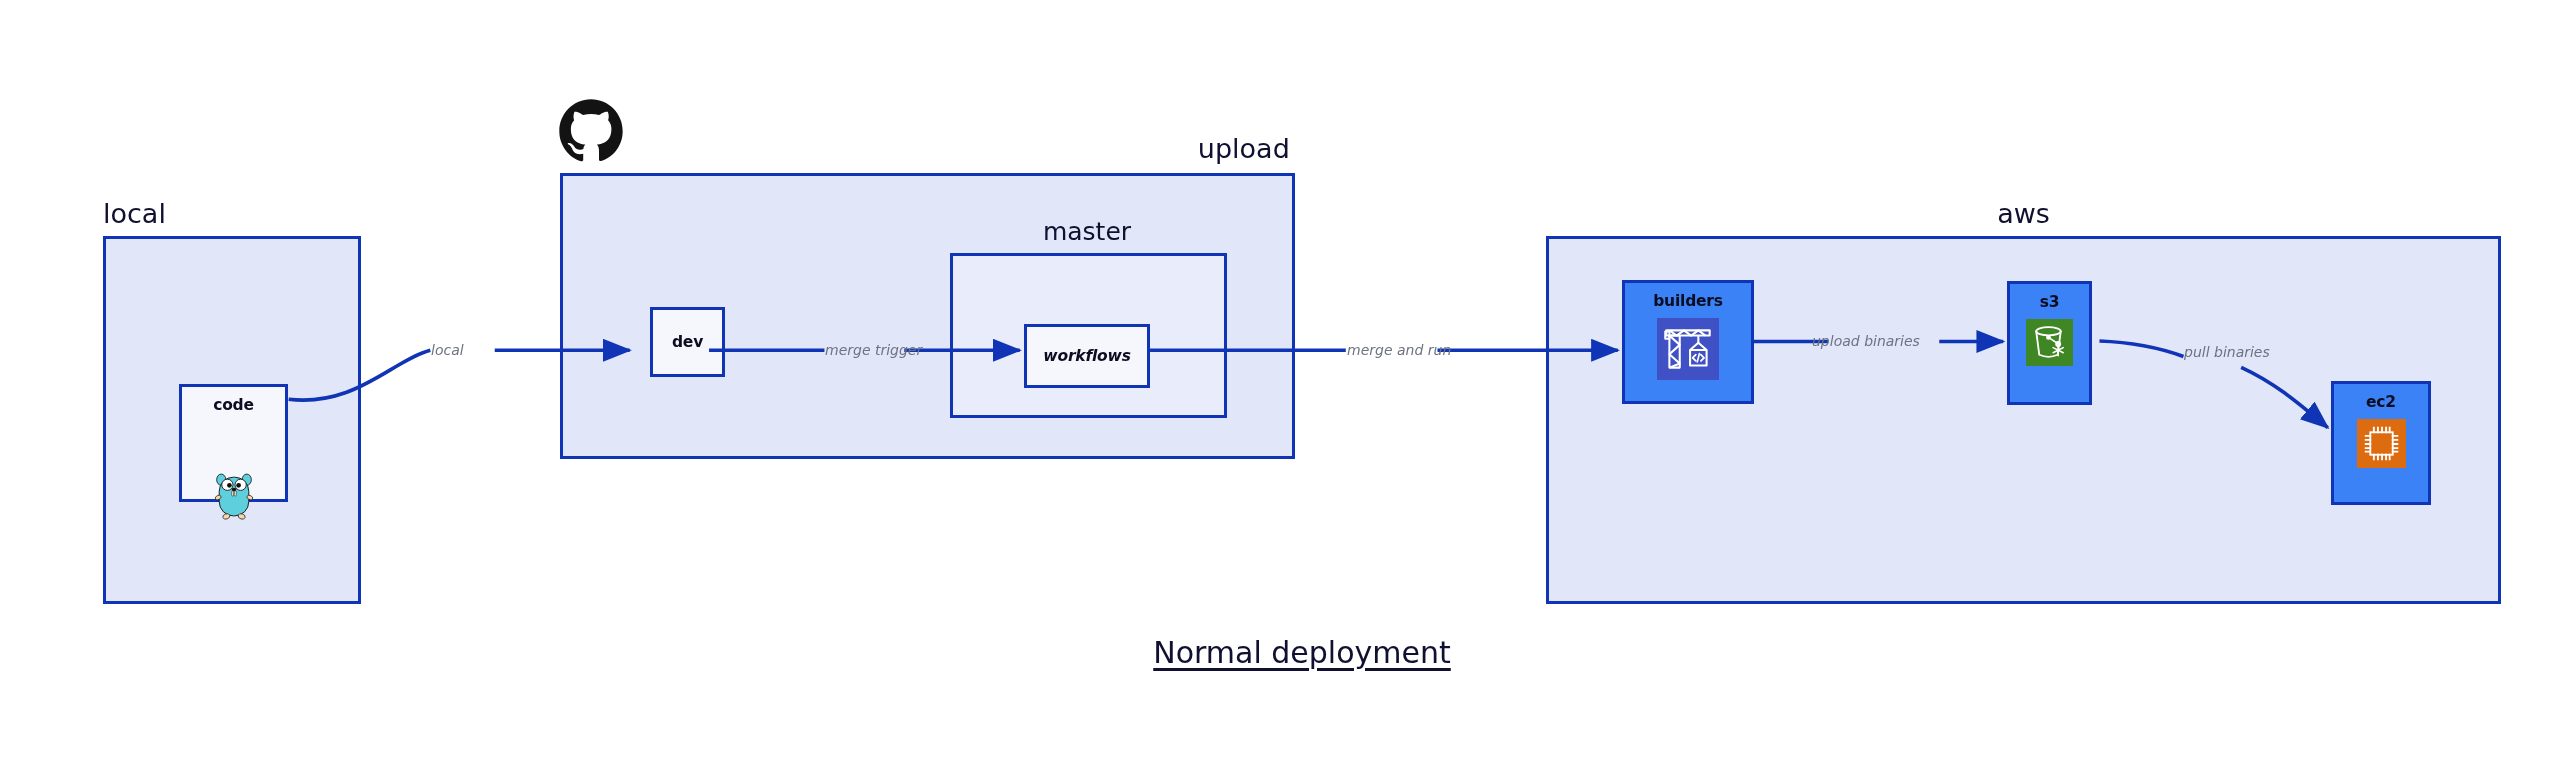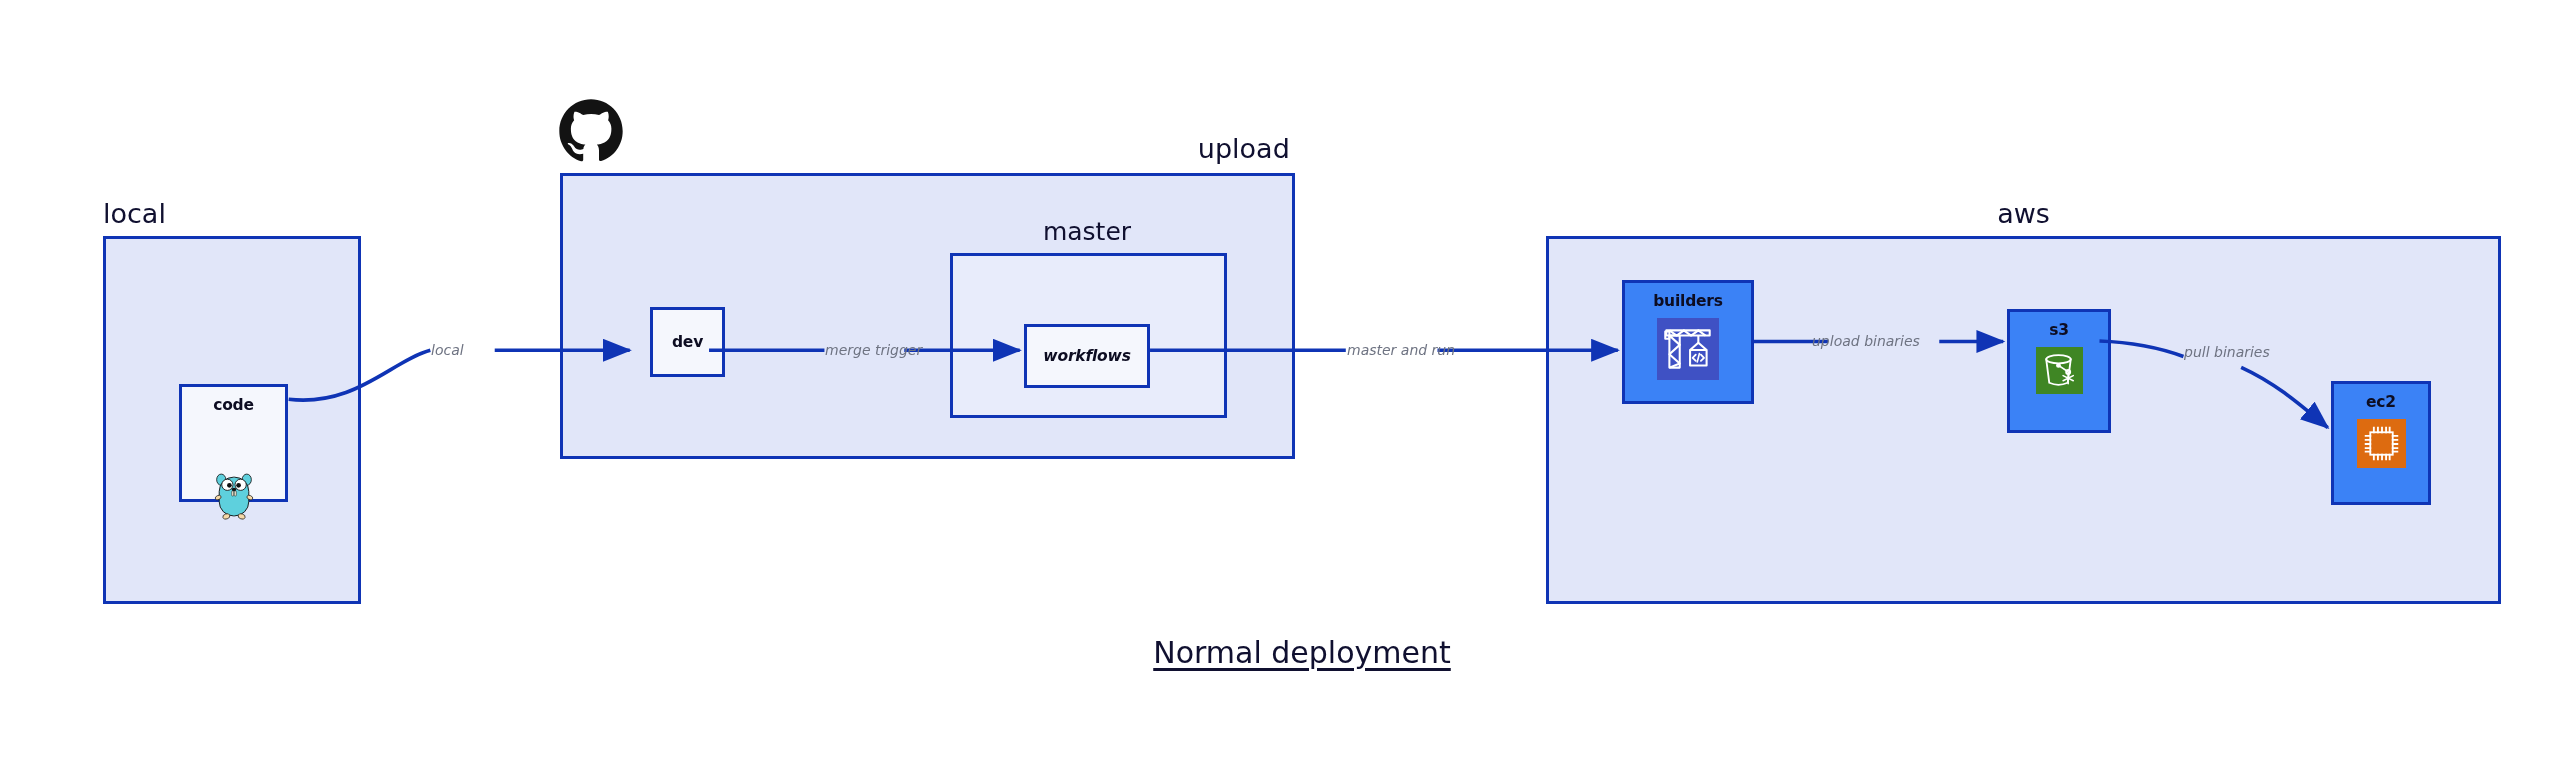--- a/index.html
+++ b/index.html
@@ -183,21 +183,21 @@
           <path d="M64 62 L80 48 L96 62"></path>
 
           <path d="M75 71 L69 77 L75 83" stroke-width="3.6" stroke-linecap="round"></path>
           <path d="M85 71 L91 77 L85 83" stroke-width="3.6" stroke-linecap="round"></path>
           <path d="M82 69 L78 85" stroke-width="3.2" stroke-linecap="round"></path>
         </g>
       </svg>
     </div>
   </div>
 
-  <div class="node-box" style="left:2007px; top:281px; width:104px; height:124px;margin-top:28px;">
+  <div class="node-box" style="left:2007px; top:281px; width:85px; height:124px;">
     <div class="node-title">s3</div>
     <div class="node-icon">
       <svg width="47" height="47" viewBox="0 0 92 92" xmlns="http://www.w3.org/2000/svg">
         <rect x="0" y="0" width="92" height="92" fill="#3f8624"></rect>
         <g stroke="#ffffff" stroke-width="3.6" fill="none" stroke-linecap="round" stroke-linejoin="round">
           <ellipse cx="44" cy="24" rx="24" ry="8"></ellipse>
           <path d="M20 24 L26 70 Q44 78 62 70 L68 24"></path>
 
           <path d="M44 36 L62 48" stroke-width="3.2"></path>
           <circle cx="44" cy="36" r="3" fill="#ffffff"></circle>
@@ -254,20 +254,20 @@
       <path d="M3404 663 L3548 663"></path>
       <path d="M3764 663 L3888 663" marker-end="url(#ah)"></path>
 
       <path d="M4075 662 C 4155 665, 4205 680, 4238 692"></path>
       <path d="M4350 713 C 4420 745, 4470 790, 4518 830" marker-end="url(#ah)"></path>
     </g>
   </svg>
 
   <div class="edge-label" style="left:431px; top:343px;">local</div>
   <div class="edge-label" style="left:825px; top:343px;">merge trigger</div>
-  <div class="edge-label" style="left:1347px; top:343px;">master and run</div>
+  <div class="edge-label" style="left:1347px; top:343px;">merge and run</div>
   <div class="edge-label" style="left:1792px; top:334px;margin-left:20px;">upload binaries</div>
   <div class="edge-label" style="left:2184px; top:345px;">pull binaries</div>
 
   <div class="diagram-title" style="left:0px; top:635px; width:2604px; text-align:center;">Normal deployment</div>
 
 </div>
 
 
 </body></html>

